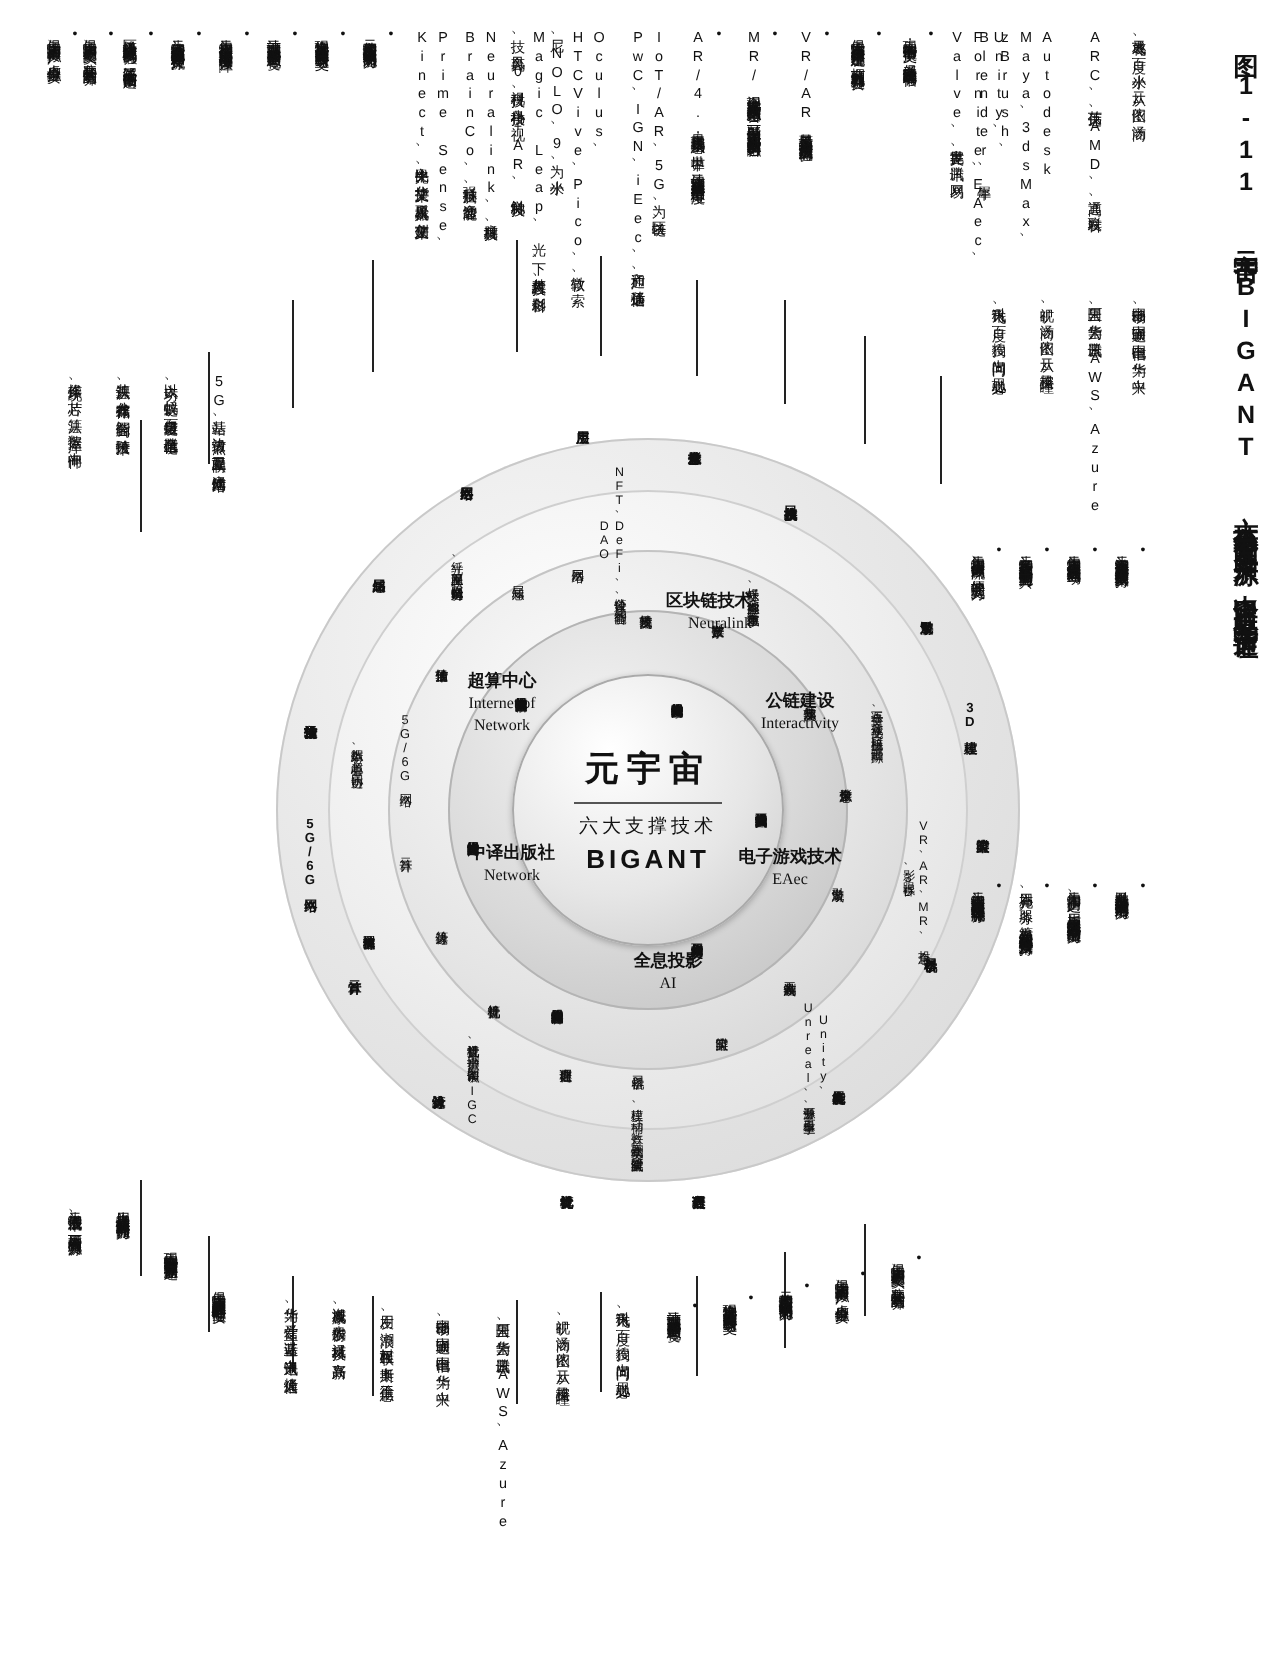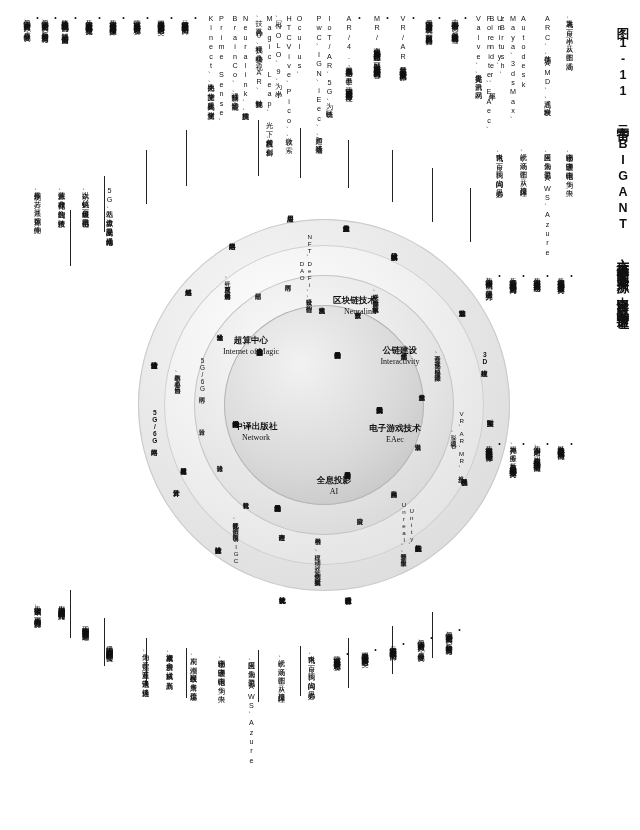--- a/index.html
+++ b/index.html
@@ -82,20 +82,26 @@
 
 <div class="page">
 
   <div class="diagram">
 
     <div class="ring ring5"></div>
     <div class="ring ring4"></div>
     <div class="ring ring3"></div>
     <div class="ring ring2"></div>
 
+    <div class="ring core">
+      <div class="t1">元宇宙</div>
+      <div class="hr"></div>
+      <div class="t2">六大支撑技术</div>
+      <div class="t3">BIGANT</div>
+    </div>
 
     <div class="sector" style="left:178px;top:120px;width:70px;text-align:right;">
       <div>区块链技术</div>
       <div class="en">Neuralink</div>
     </div>
     <div class="sector" style="left:244px;top:170px;width:56px;">
       <div>公链建设</div>
       <div class="en">Interactivity</div>
     </div>
     <div class="sector" style="left:236px;top:248px;width:62px;">
@@ -105,21 +111,21 @@
     <div class="sector" style="left:176px;top:300px;width:60px;">
       <div>全息投影</div>
       <div class="en">AI</div>
     </div>
     <div class="sector" style="left:100px;top:246px;width:56px;">
       <div>中译出版社</div>
       <div class="en">Network</div>
     </div>
     <div class="sector" style="left:92px;top:160px;width:62px;">
       <div>超算中心</div>
-      <div class="en">Internet of Magic</div>
+      <div class="en">Internet of Network</div>
     </div>
 
     <div class="r4lab vt" style="left:206px;top:142px;height:60px;">为用户提供数字资产确权与流转的技术保障</div>
     <div class="r4lab vt" style="left:248px;top:196px;height:62px;">为用户提供更真实的沉浸式体验的技术保障</div>
     <div class="r4lab vt" style="left:216px;top:262px;height:60px;">为用户提供内容创作与交互的技术保障</div>
     <div class="r4lab vt" style="left:146px;top:296px;height:58px;">为用户提供智能化的内容生成和服务的技术保障</div>
     <div class="r4lab vt" style="left:104px;top:212px;height:58px;">为用户提供高速网络与算力的技术保障</div>
     <div class="r4lab vt" style="left:128px;top:140px;height:58px;">为元宇宙提供虚实共生的数据感知技术保障</div>
 
     <div class="r3lab vt" style="left:190px;top:104px;height:46px;">交易流转技术</div>

